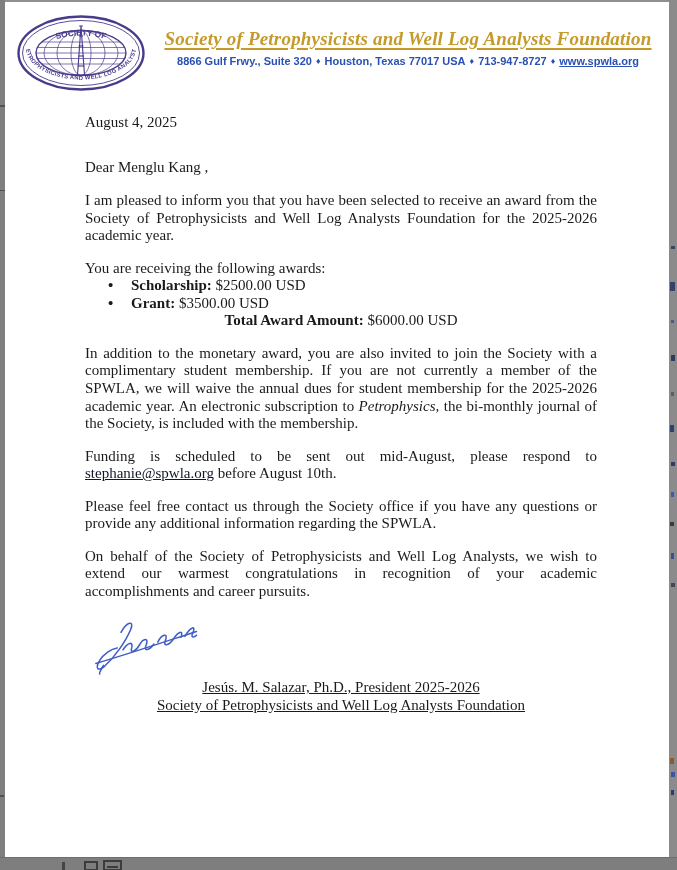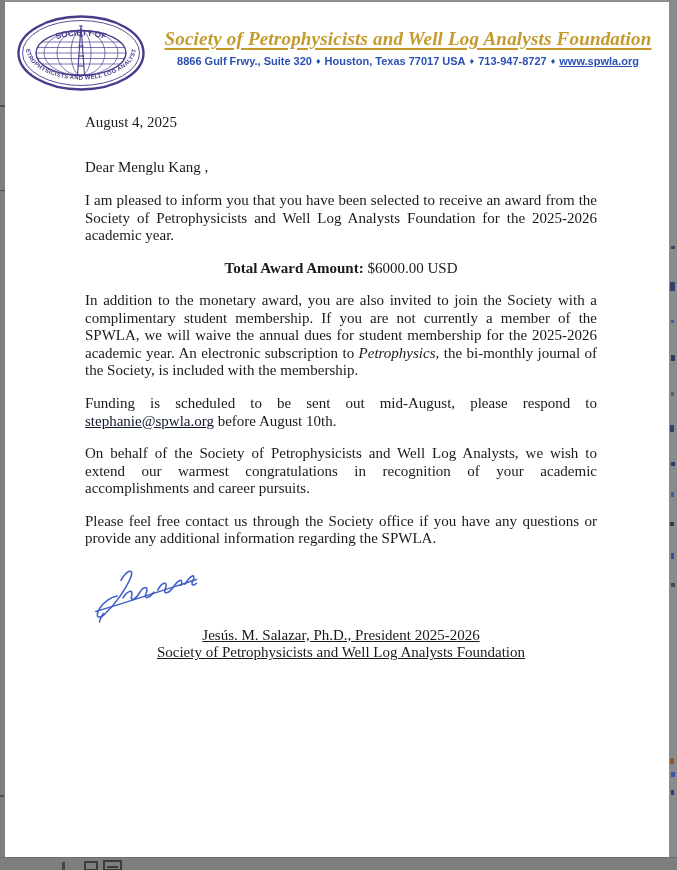--- a/index.html
+++ b/index.html
@@ -143,32 +143,43 @@
           <span>8866 Gulf Frwy., Suite 320</span><span class="sep">♦</span><span>Houston, Texas 77017 USA</span><span class="sep">♦</span><span>713-947-8727</span><span class="sep">♦</span><a>www.spwla.org</a>
         </div>
       </div>
     </div>
 
     <div class="letter-body">
       <p class="date">August 4, 2025</p>
       <p class="salutation">Dear Menglu Kang ,</p>
       <p>I am pleased to inform you that you have been selected to receive an award from the Society of Petrophysicists and Well Log Analysts Foundation for the 2025-2026 academic year.</p>
 
+      <p class="awards-heading">You are receiving the following awards:</p>
+      <ul class="awards">
+        <li>
+          <span class="bold">Scholarship:</span>
+          <span>$2500.00 USD</span>
+        </li>
+        <li>
+          <span class="bold">Grant:</span>
+          <span>$3500.00 USD</span>
+        </li>
+      </ul>
       <p class="total-line">
         <span class="bold">Total Award Amount:</span>
         <span>$6000.00 USD</span>
       </p>
 
 
       <p><span>In addition to the monetary award, you are also invited to join the Society with a complimentary student membership. If you are not currently a member of the SPWLA, we will waive the annual dues for student membership for the 2025-2026 academic year. An electronic subscription to </span><span class="ital">Petrophysics,</span><span> the bi-monthly journal of the Society, is included with the membership.</span></p>
 
       <p><span>Funding is scheduled to be sent out mid-August, please respond to </span><a class="email-link">stephanie@spwla.org</a><span> before August 10th.</span></p>
 
+      <p>Please feel free contact us through the Society office if you have any questions or provide any additional information regarding the SPWLA.</p>
       <p>On behalf of the Society of Petrophysicists and Well Log Analysts, we wish to extend our warmest congratulations in recognition of your academic accomplishments and career pursuits.</p>
-      <p>Please feel free contact us through the Society office if you have any questions or provide any additional information regarding the SPWLA.</p>
 
 
       <svg class="signature" width="128" height="60" viewBox="0 0 130 62">
         <g fill="none" stroke="#3f5ec6" stroke-width="1.6" stroke-linecap="round">
           <path d="M 34,18 C 40,7 48,5 44,15 C 39,27 28,43 17,53 C 10,59 7,55 12,47 C 16,40 24,35 30,34"></path>
           <path d="M 36,36 C 41,28 47,27 45,34 C 43,40 49,38 53,31 C 57,24 63,23 60,31 C 57,38 63,37 68,30"></path>
           <path d="M 72,28 C 76,20 83,18 80,26 C 77,33 83,32 88,25 C 93,17 99,15 96,23"></path>
           <path d="M 100,22 C 106,12 112,10 108,19 C 106,23 109,24 112,21"></path>
           <path d="M 8,50 C 36,42 78,28 112,17"></path>
           <path d="M 16,52 C 13,57 11,60 12,61"></path>

